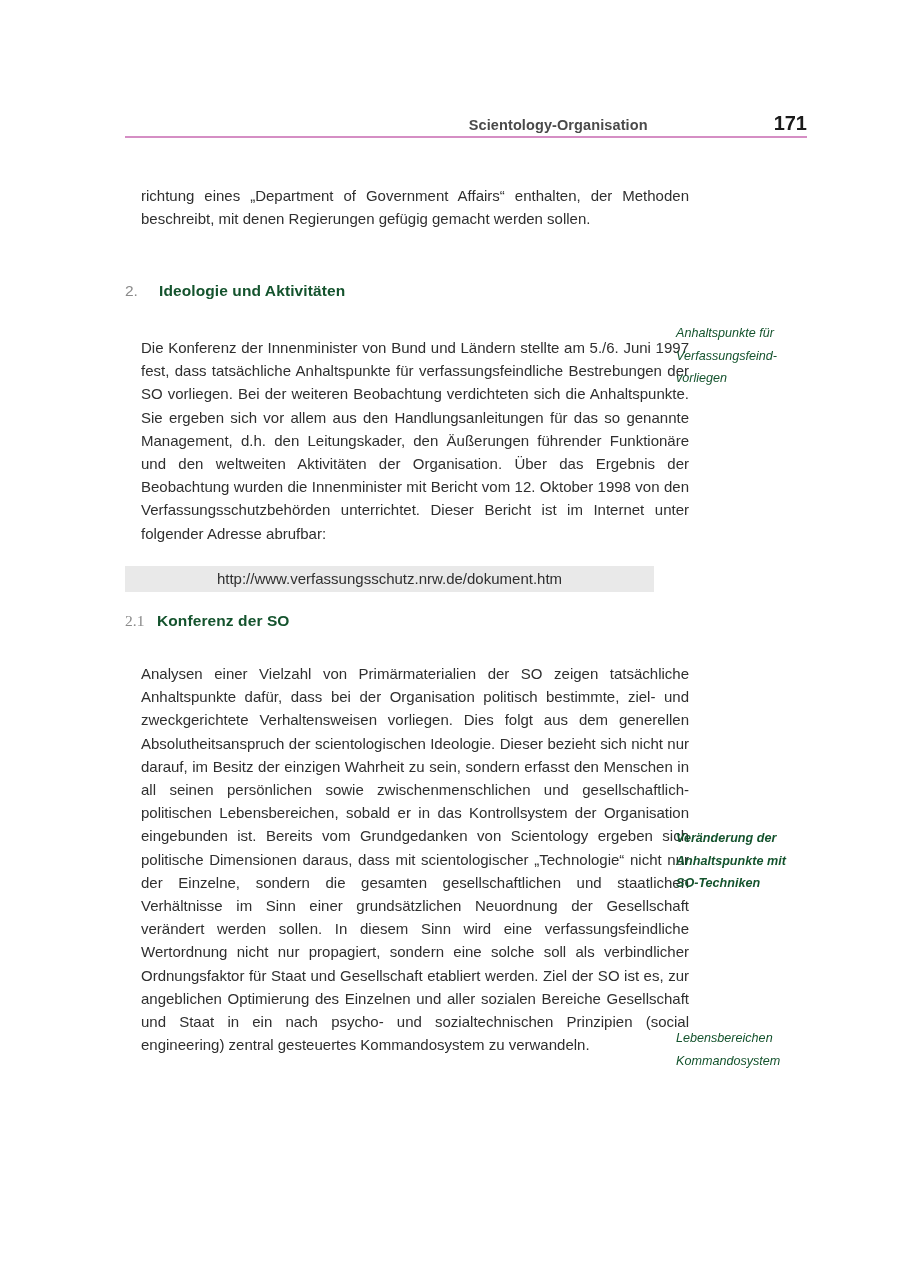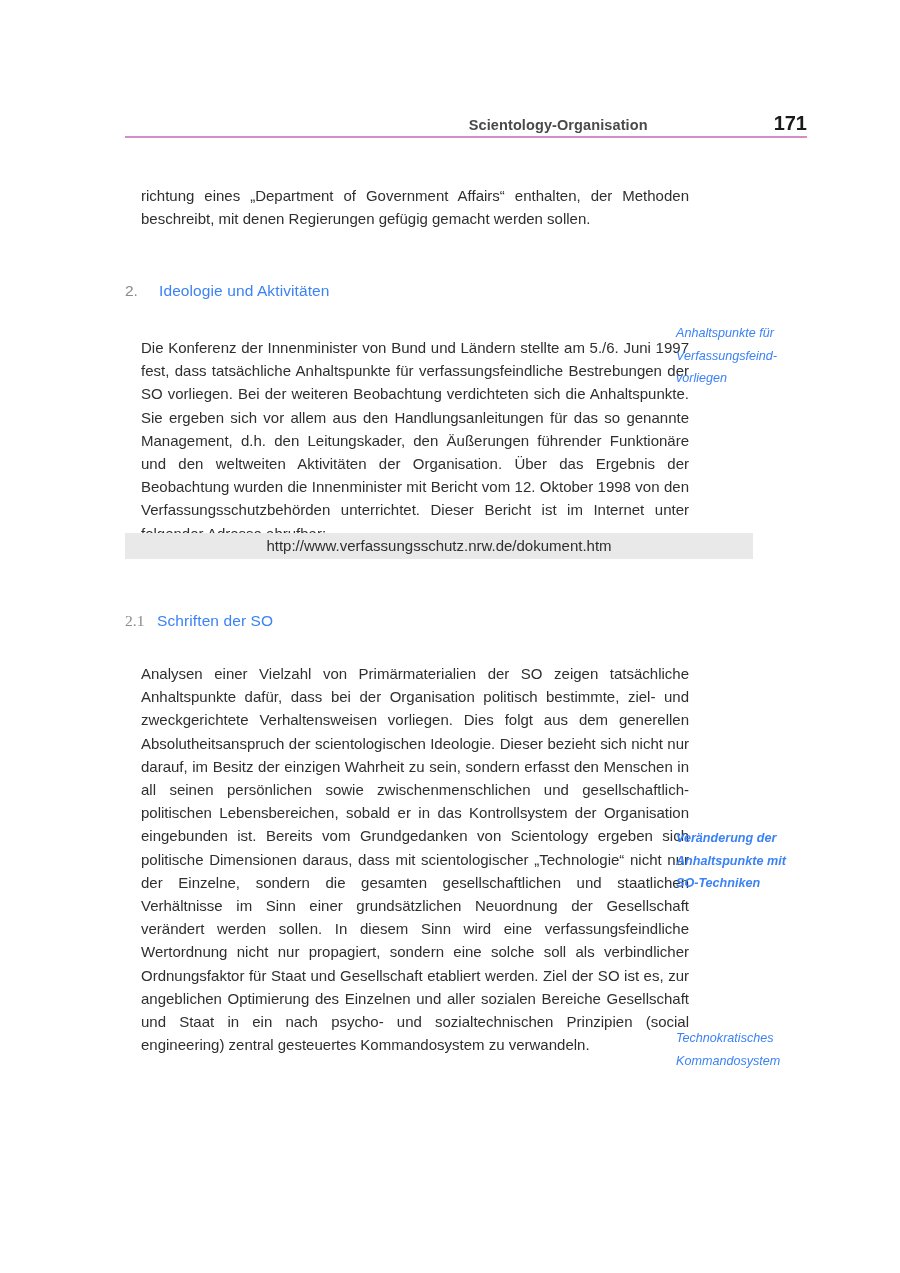--- a/index.html
+++ b/index.html
@@ -85,54 +85,54 @@
     display: flex;
     align-items: baseline;
     font-size: 15.5px;
   }
   .heading-num {
     color: #8a8a8a;
     font-weight: normal;
     flex: 0 0 auto;
   }
   .heading-text {
-    font-weight: normal;
-    color: #3b82f6;
+    font-weight: bold;
+    color: #14532d;
     letter-spacing: 0.1px;
   }
   .heading-l1 { margin-top: 0; }
   .heading-l1 .heading-num { width: 34px; }
   .heading-l2 .heading-num { width: 32px; font-family: Liberation Serif, serif; }
 
   #heading-ideologie { position: absolute; left: 0; top: 114px; }
   #heading-schriften { position: absolute; left: 0; top: 444px; }
 
   #para-1  { position: absolute; left: 0; top: 0px;   width: 548px; }
   #para-2  { position: absolute; left: 0; top: 152px; width: 548px; }
-  #url-box { position: absolute; left: 0; top: 365px; width: 628px; }
+  #url-box { position: absolute; left: 0; top: 398px; width: 529px; }
   #para-3  { position: absolute; left: 0; top: 478px; width: 548px; }
 
   .url-line {
     background: #e9e9e9;
     font-size: 15px;
     line-height: 23.2px;
     text-align: center;
     color: #2f2f2f;
     padding: 1px 0 2px 0;
   }
 
   
   .margin-note {
     position: absolute;
     width: 140px;
     left: 676px;
     font-size: 12.6px;
     line-height: 22.6px;
     font-style: italic;
-    color: #3b82f6;
+    color: #14532d;
     text-align: left;
   }
   #note-1 { top: 322px; }
   #note-2 { top: 827px; font-weight: bold; }
   #note-3 { top: 1027px; }
   .margin-note span { display: block; white-space: nowrap; }
 </style>
 </head>
 <body>
 
@@ -154,36 +154,36 @@
     </div>
 
     <p id="para-2" class="body-text">Die Konferenz der Innenminister von Bund und Ländern stellte am 5./6. Juni 1997 fest, dass tatsächliche Anhaltspunkte für verfassungsfeindliche Bestrebungen der SO vorliegen. Bei der weiteren Beobachtung verdichteten sich die Anhaltspunkte. Sie ergeben sich vor allem aus den Handlungsanleitungen für das so genannte Management, d.h. den Leitungskader, den Äußerungen führender Funktionäre und den weltweiten Aktivitäten der Organisation. Über das Ergebnis der Beobachtung wurden die Innenminister mit Bericht vom 12. Oktober 1998 von den Verfassungsschutzbehörden unterrichtet. Dieser Bericht ist im Internet unter folgender Adresse abrufbar:</p>
 
     <div id="url-box">
       <div class="url-line">http://www.verfassungsschutz.nrw.de/dokument.htm</div>
     </div>
 
     <div id="heading-schriften" class="heading heading-l2">
       <span class="heading-num">2.1</span>
-      <span class="heading-text">Schriften der SO</span>
+      <span class="heading-text">Konferenz der SO</span>
     </div>
 
     <p id="para-3" class="body-text">Analysen einer Vielzahl von Primärmaterialien der SO zeigen tatsächliche Anhaltspunkte dafür, dass bei der Organisation politisch bestimmte, ziel- und zweckgerichtete Verhaltensweisen vorliegen. Dies folgt aus dem generellen Absolutheitsanspruch der scientologischen Ideologie. Dieser bezieht sich nicht nur darauf, im Besitz der einzigen Wahrheit zu sein, sondern erfasst den Menschen in all seinen persönlichen sowie zwischenmenschlichen und gesellschaftlich-politischen Lebensbereichen, sobald er in das Kontrollsystem der Organisation eingebunden ist. Bereits vom Grundgedanken von Scientology ergeben sich politische Dimensionen daraus, dass mit scientologischer „Technologie“ nicht nur der Einzelne, sondern die gesamten gesellschaftlichen und staatlichen Verhältnisse im Sinn einer grundsätzlichen Neuordnung der Gesellschaft verändert werden sollen. In diesem Sinn wird eine verfassungsfeindliche Wertordnung nicht nur propagiert, sondern eine solche soll als verbindlicher Ordnungsfaktor für Staat und Gesellschaft etabliert werden. Ziel der SO ist es, zur angeblichen Optimierung des Einzelnen und aller sozialen Bereiche Gesellschaft und Staat in ein nach psycho- und sozialtechnischen Prinzipien (social engineering) zentral gesteuertes Kommandosystem zu verwandeln.</p>
   </div>
 
   <div id="note-1" class="margin-note">
     <span>Anhaltspunkte für</span>
     <span>Verfassungsfeind-</span>
     <span>vorliegen</span>
   </div>
 
   <div id="note-2" class="margin-note">
     <span>Veränderung der</span>
     <span>Anhaltspunkte mit</span>
     <span>SO-Techniken</span>
   </div>
 
   <div id="note-3" class="margin-note">
-    <span>Technokratisches</span>
+    <span>Lebensbereichen</span>
     <span>Kommandosystem</span>
   </div>
 
 </div>
 
 </body></html>

